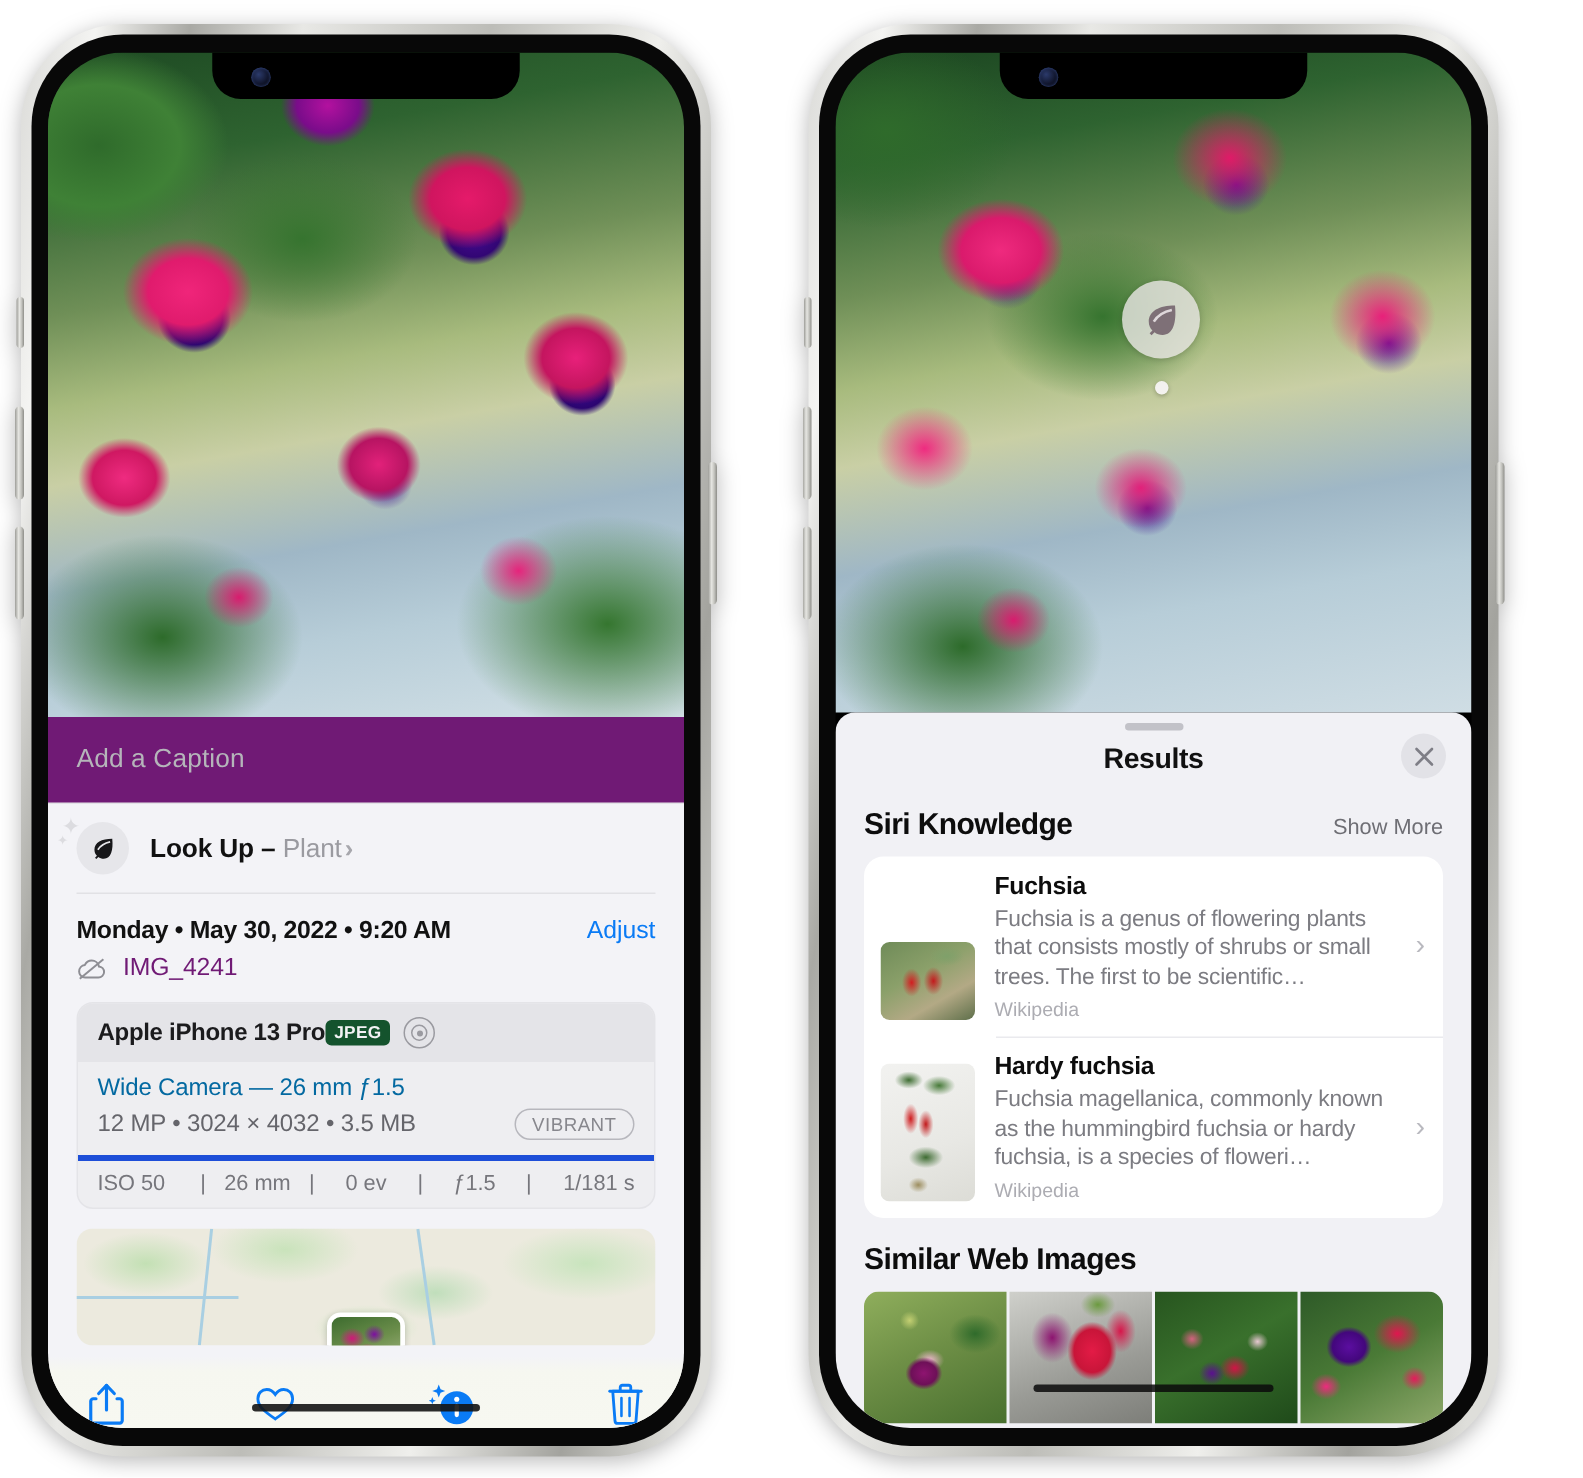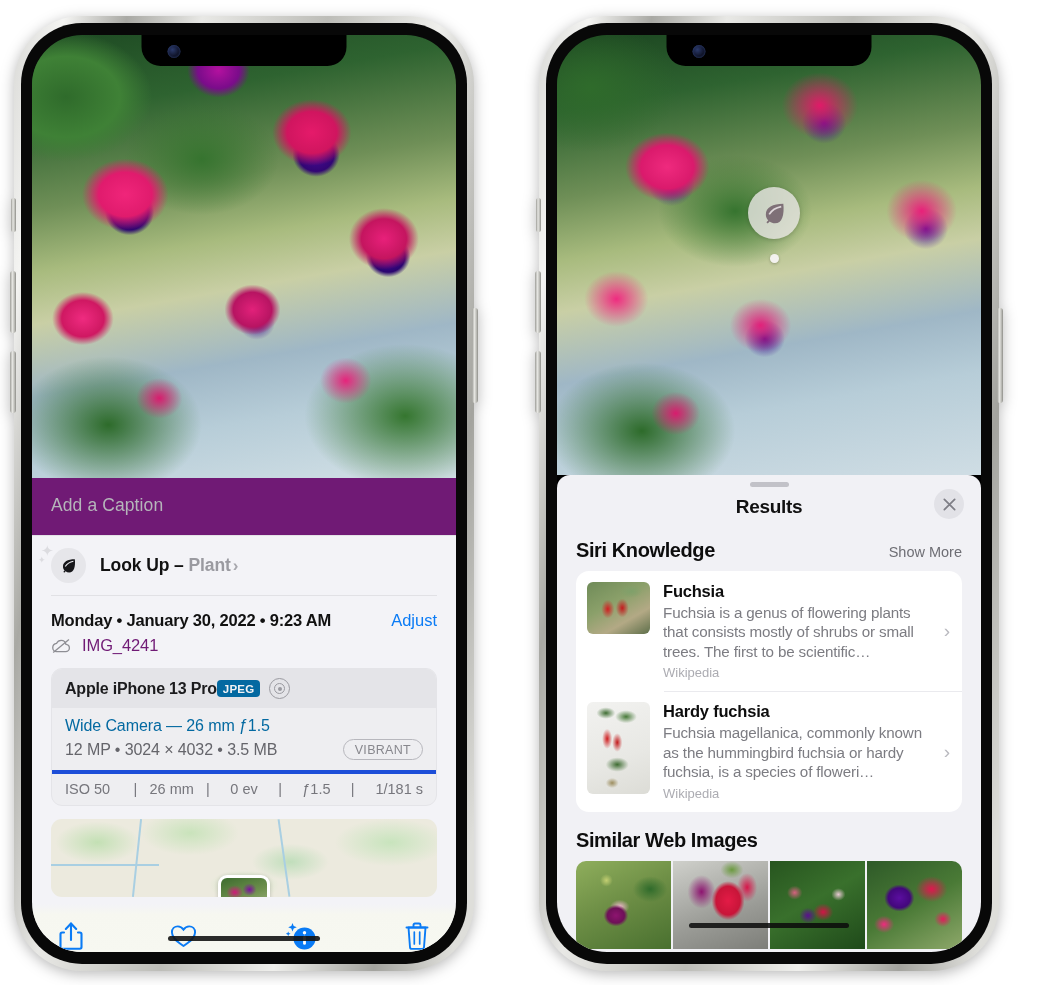--- a/index.html
+++ b/index.html
@@ -144,21 +144,21 @@
     position: relative;
     width: 35px; height: 35px; border-radius: 50%;
     background: #e6e6ea;
     display: flex; align-items: center; justify-content: center;
     flex: 0 0 auto;
   }
   .sparkle { position: absolute; color: #dcdce0; }
   .sp1 { left: -10px; top: -6px; font-size: 15px; }
   .sp2 { left: -13px; top: 7px; font-size: 9px; }
   .lookup-text { font-size: 17.5px; font-weight: 700; color: #111; letter-spacing: -.1px; }
-  .lookup-text .sub { font-weight: 700; color: #9a9aa0; }
+  .lookup-text .sub { font-weight: 400; color: #9a9aa0; }
   .chev-small { color: #a7a7ad; font-size: 17px; margin-left: 2px; }
 
   .datetime-row {
     display: flex; align-items: baseline; justify-content: space-between;
     padding: 15px 19px 2px;
   }
   .datetime { font-size: 16.5px; font-weight: 700; color: #111; letter-spacing: -.2px; }
   .adjust { font-size: 16.5px; color: #0a7bf5; font-weight: 400; }
   .filename-row { display: flex; align-items: center; gap: 10px; padding: 4px 19px 13px; }
   .filename { font-size: 16.5px; color: #701a75; letter-spacing: -.1px; }
@@ -167,21 +167,21 @@
     margin: 0 19px; border-radius: 11px; overflow: hidden;
     background: #eeeef1; border: 1px solid #e4e4e8;
   }
   .exif-head {
     display: flex; align-items: center; justify-content: flex-start;
     background: #e4e4e8; padding: 9px 12px 9px 13px;
   }
   .exif-title { font-size: 16px; font-weight: 700; color: #1b1b1d; letter-spacing: -.2px; }
   .exif-head-right { display: flex; align-items: center; gap: 9px; }
   .jpeg-badge {
-    background: #0369a1; color: #f2f2f4; font-size: 11.5px; font-weight: 600;
+    background: #14532d; color: #f2f2f4; font-size: 11.5px; font-weight: 600;
     padding: 3px 6px 2px; border-radius: 4px; letter-spacing: .2px;
   }
   .raw-icon {
     width: 21px; height: 21px; border-radius: 50%;
     border: 1.6px solid #9a9aa0;
     display:flex; align-items:center; justify-content:center;
   }
   .raw-icon i {
     width: 11px; height: 11px; border-radius: 50%;
     border: 1.5px solid #9a9aa0;
@@ -270,21 +270,21 @@
   }
   .section-head {
     display: flex; align-items: baseline; justify-content: space-between;
     padding: 7px 19px 9px;
   }
   .section-title { font-size: 20px; font-weight: 700; color: #0d0d0d; letter-spacing: -.4px; }
   .show-more { font-size: 14.5px; color: #6e6e74; }
   .cards {
     margin: 0 19px; background: #fff; border-radius: 13px; overflow: hidden;
   }
-  .kcard { display: flex; align-items: flex-start; padding: 11px 12px 11px 11px; position: relative; }
+  .kcard { display: flex; align-items: flex-end; padding: 11px 12px 11px 11px; position: relative; }
   .kcard + .kcard::before {
     content:""; position:absolute; left: 88px; right: 0; top: 0; height: 1px; background: #eaeaee;
   }
   .kthumb { width: 63px; height: 52px; border-radius: 6px; flex: 0 0 auto; overflow: hidden; }
   .kthumb.tall { height: 92px; }
   .kthumb.t1 {
     background:
       radial-gradient(ellipse 9px 13px at 33% 52%, #d21d20 0%, rgba(210,29,32,0) 72%),
       radial-gradient(ellipse 9px 13px at 56% 50%, #c41a1d 0%, rgba(196,26,29,0) 72%),
       radial-gradient(ellipse 16px 9px at 70% 18%, #7fa06a 0%, rgba(127,160,106,0) 72%),
@@ -369,21 +369,21 @@
                 <path d="M20 4c-9 0-15 3.2-15 9.2 0 2.1.8 3.9 2.1 5.1l-1.6 1.6 1.1 1.1 1.7-1.7c1.2 1 2.8 1.5 4.6 1.5 6 0 8.1-7.1 7.1-16.8z" fill="#17171a"></path>
                 <path d="M18.2 6.6c-4 .8-8 3-10.3 6.6" stroke="#e6e6ea" stroke-width="1.5" fill="none"></path>
               </svg>
             </div>
             <div class="lookup-text">
               <span>Look Up – </span><span class="sub">Plant</span><span class="chev-small">›</span>
             </div>
           </div>
 
           <div class="datetime-row">
-            <div class="datetime">Monday • January 30, 2022 • 9:23 AM</div>
+            <div class="datetime">Monday • May 30, 2022 • 9:20 AM</div>
             <div class="adjust">Adjust</div>
           </div>
 
           <div class="filename-row">
             <svg width="21" height="16" viewBox="0 0 24 18">
               <path d="M6.5 15.5h10.2c2.4 0 4.3-1.9 4.3-4.2 0-2.2-1.7-4-3.9-4.2C16.6 4.4 14.3 2.5 11.6 2.5 9.3 2.5 7.3 3.9 6.4 5.9 3.9 6.2 2 8.3 2 10.9c0 2.6 2 4.6 4.5 4.6z" fill="none" stroke="#8e8e94" stroke-width="1.5"></path>
               <line x1="2.5" y1="16.5" x2="20.5" y2="1.5" stroke="#8e8e94" stroke-width="1.5"></line>
             </svg>
             <span class="filename">IMG_4241</span>
           </div>

